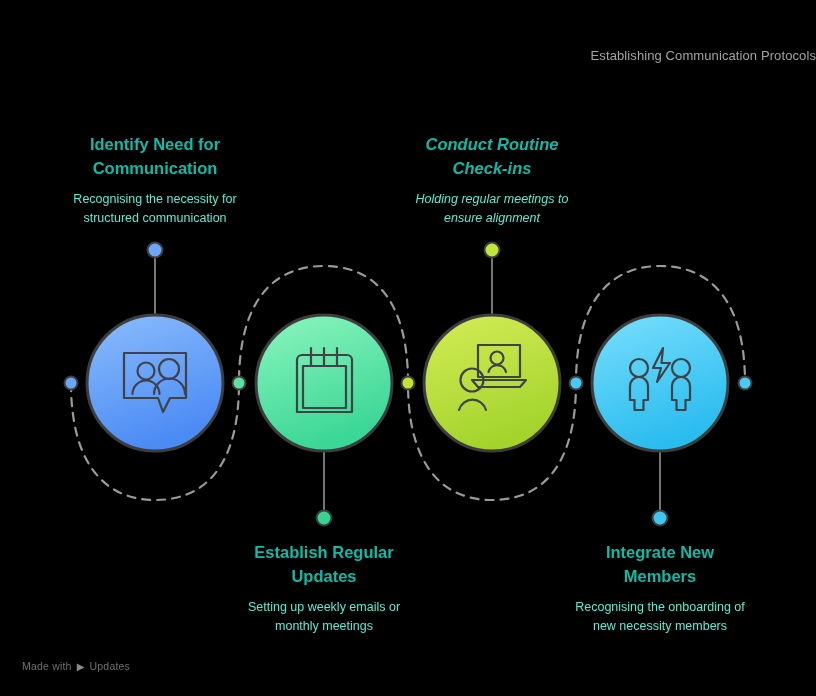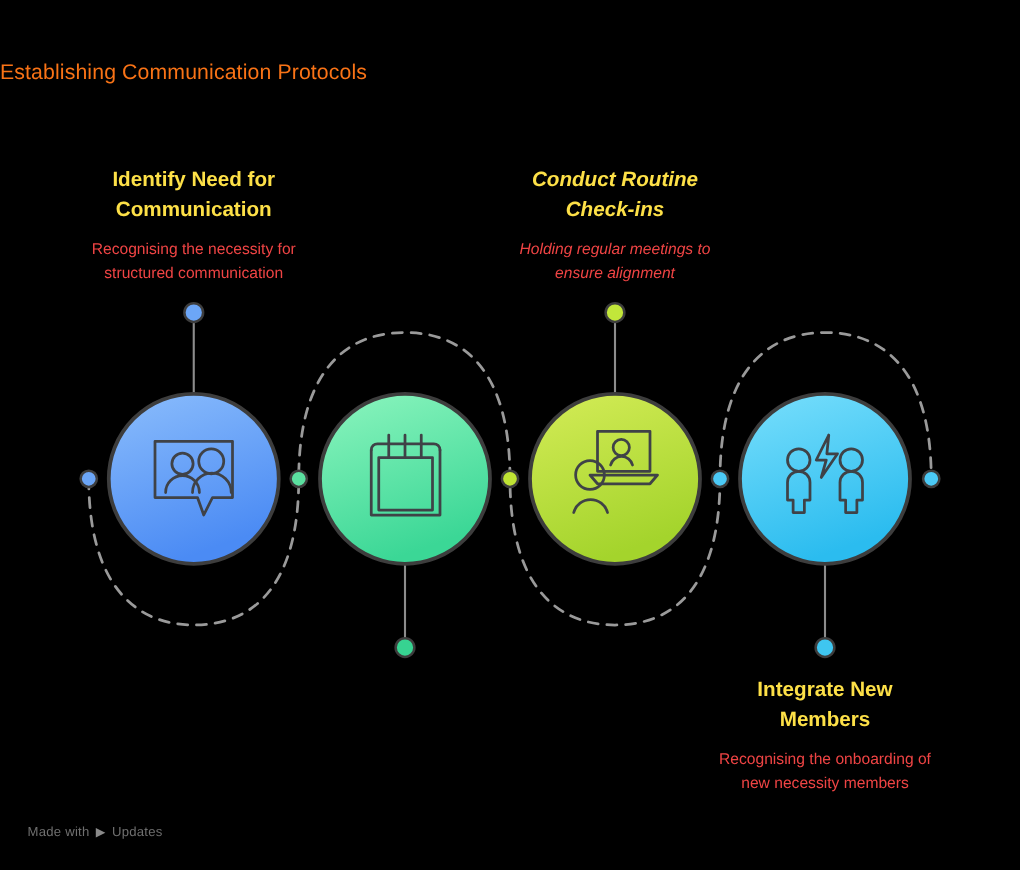--- a/index.html
+++ b/index.html
@@ -19,50 +19,50 @@
     position: absolute;
     left: 0; top: 0;
     width: 816px;
     height: 696px;
   }
   .diagram-title {
     position: absolute;
     left: 0;
     top: 48px;
     width: 816px;
-    text-align: left;
-    font-size: 17px;
+    text-align: right;
+    font-size: 13px;
     font-weight: 400;
-    color: #f97316;
+    color: #a3a3a3;
     letter-spacing: 0.1px;
   }
   svg.flow {
     position: absolute;
     left: 0;
     top: 0;
     width: 816px;
     height: 696px;
     overflow: visible;
   }
   .node-label {
     position: absolute;
     width: 260px;
     text-align: center;
   }
   .node-title {
     font-size: 16.5px;
     font-weight: bold;
-    color: #fde047;
+    color: #14b8a6;
     line-height: 24px;
     margin: 0;
   }
   .node-desc {
     font-size: 12.5px;
     font-weight: 400;
-    color: #ef4444;
+    color: #5eead4;
     line-height: 19px;
     margin: 10px 0 0 0;
   }
   
   .label-top-1 { left: 25px;  top: 132px; }
   .label-top-3 { left: 362px; top: 132px; font-style: italic; }
   
   .label-bot-2 { left: 194px; top: 540px; }
   .label-bot-4 { left: 530px; top: 540px; }
 
@@ -196,20 +196,30 @@
     <p class="node-title">
       <span>Conduct Routine</span><br>
       <span>Check-ins</span>
     </p>
     <p class="node-desc">
       <span>Holding regular meetings to</span><br>
       <span>ensure alignment</span>
     </p>
   </div>
 
+  <div class="node-label label-bot-2">
+    <p class="node-title">
+      <span>Establish Regular</span><br>
+      <span>Updates</span>
+    </p>
+    <p class="node-desc">
+      <span>Setting up weekly emails or</span><br>
+      <span>monthly meetings</span>
+    </p>
+  </div>
 
   <div class="node-label label-bot-4">
     <p class="node-title">
       <span>Integrate New</span><br>
       <span>Members</span>
     </p>
     <p class="node-desc">
       <span>Recognising the onboarding of</span><br>
       <span>new necessity members</span>
     </p>

